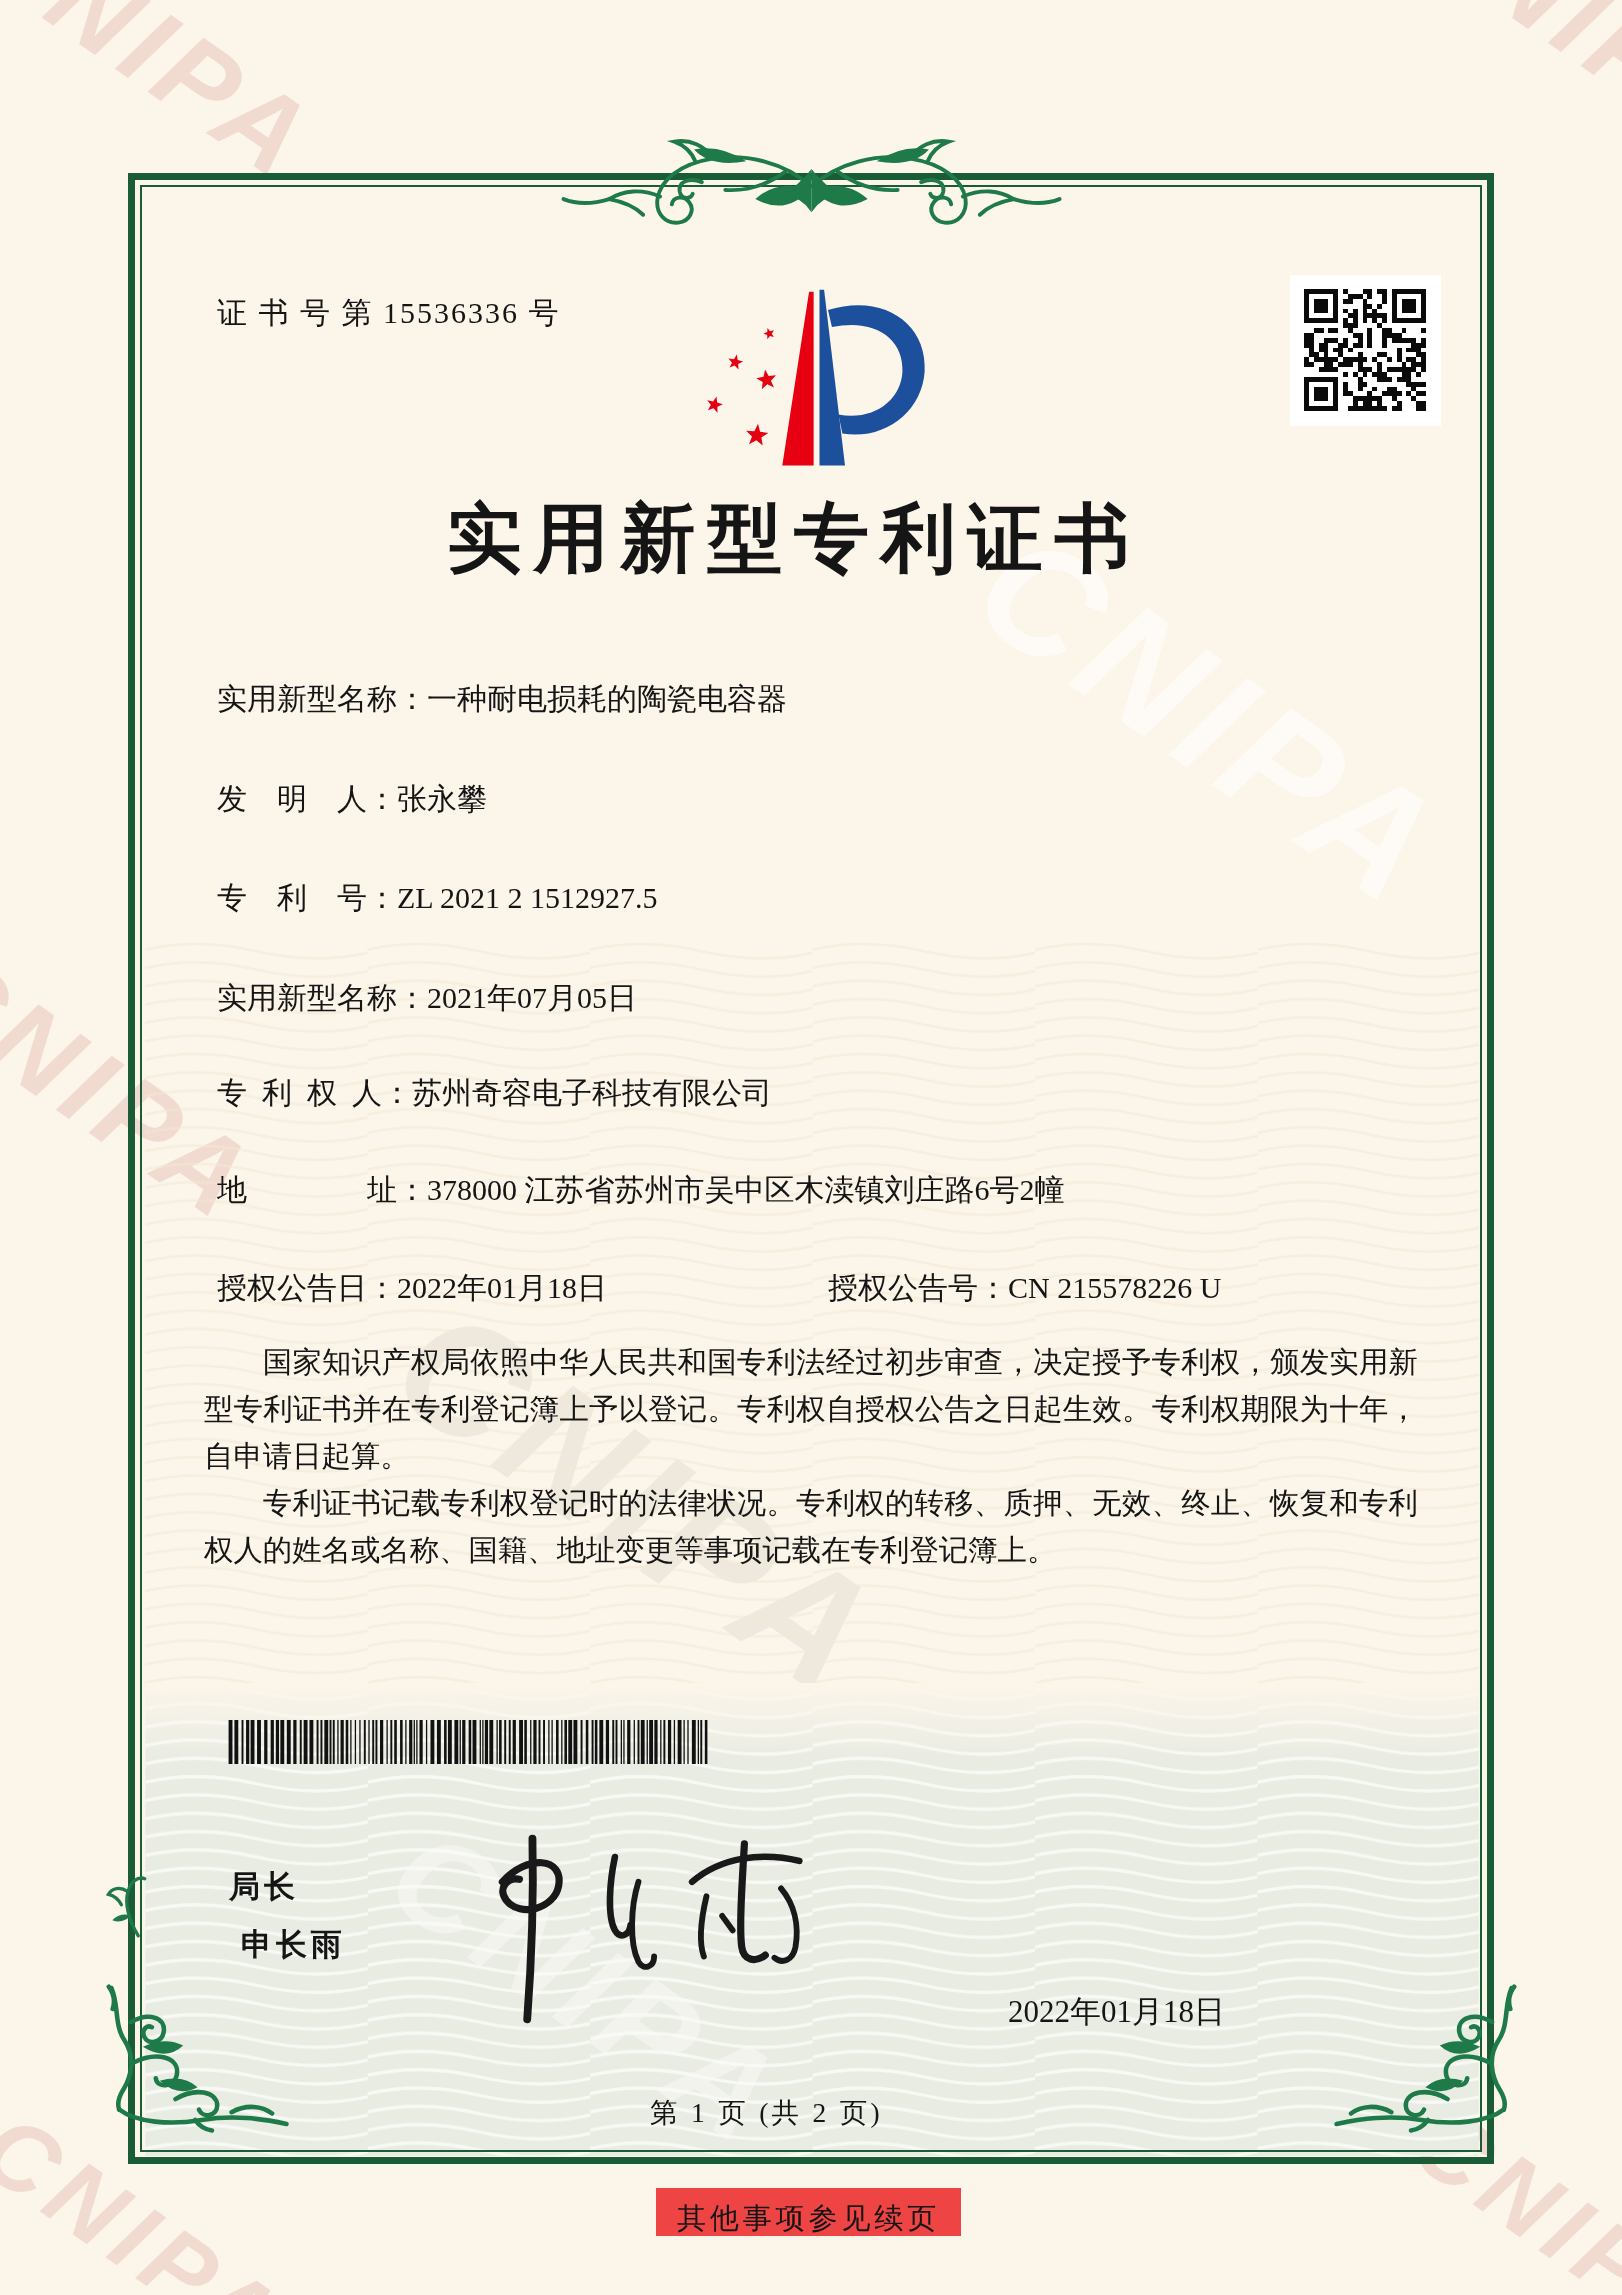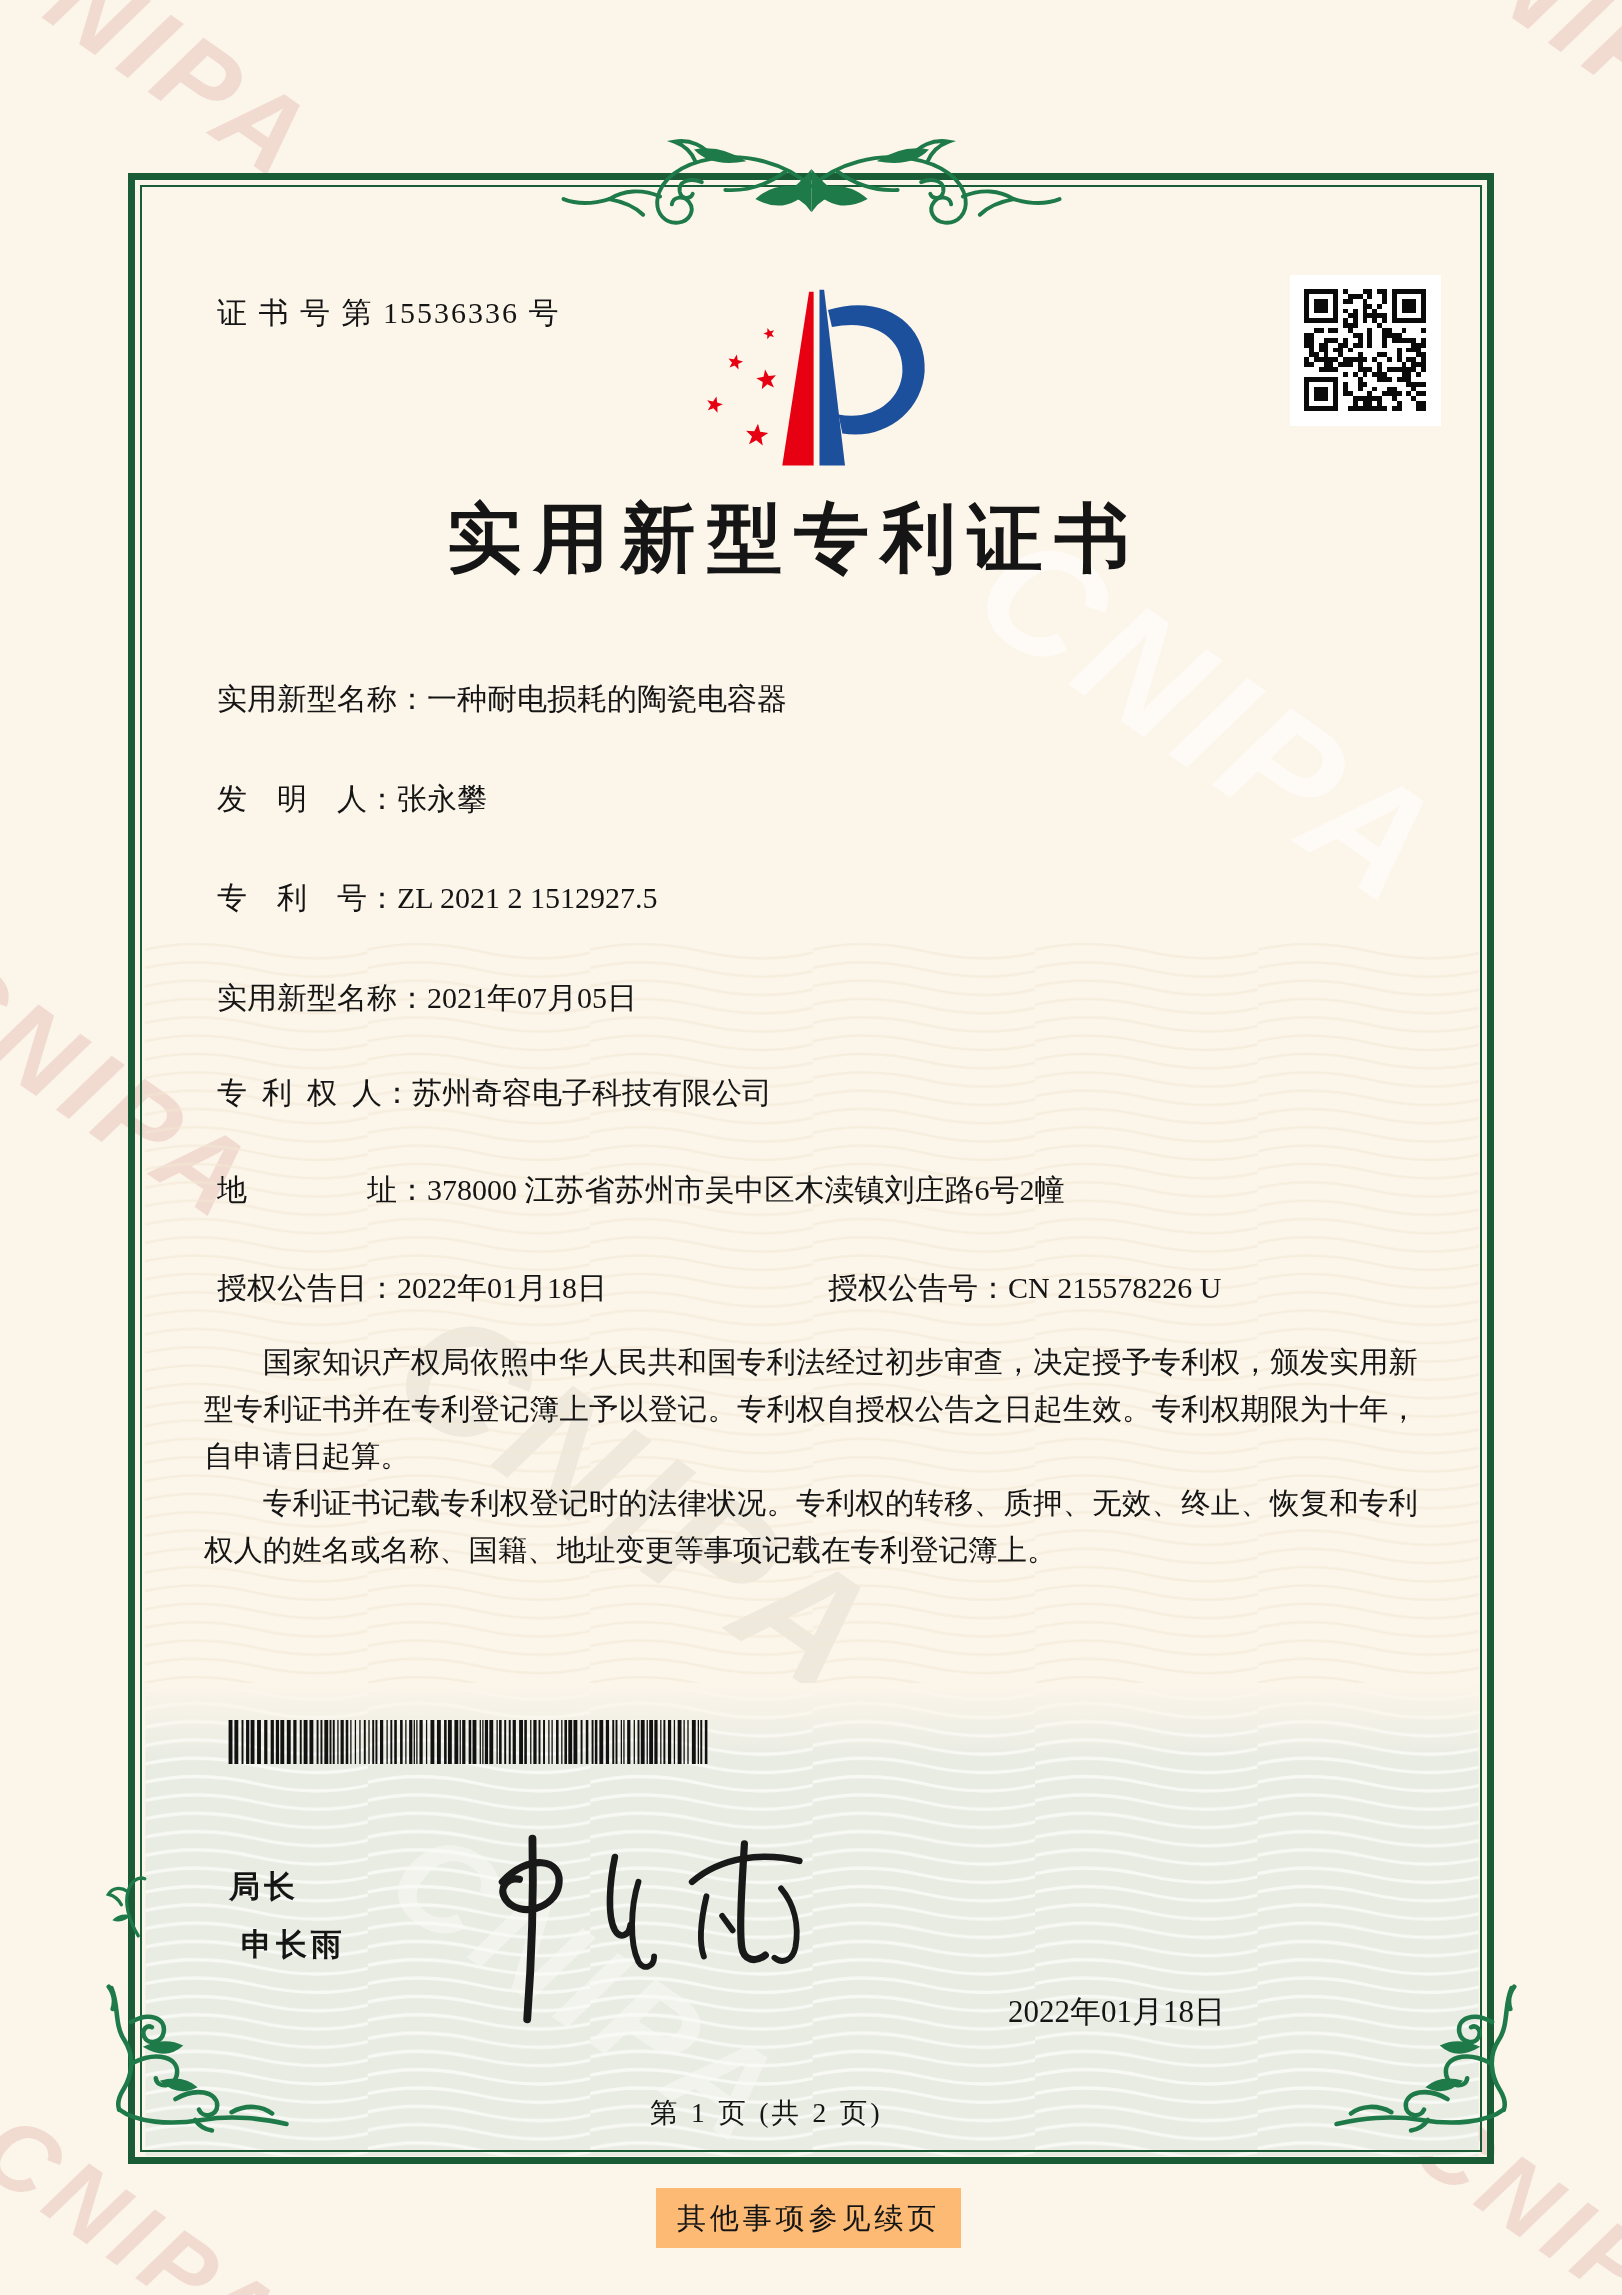--- a/index.html
+++ b/index.html
@@ -37,21 +37,21 @@
   .grant2{position:absolute;left:611px;top:0;white-space:nowrap;}
   .paras{position:absolute;left:204px;top:1339px;width:1214px;font-size:29.4px;line-height:47px;
          text-align:justify;color:#151515;z-index:5;white-space:normal;}
   .paras p{margin:0;text-indent:2em;}
 
   .officer{font-family:"Liberation Sans","DejaVu Sans",sans-serif;font-weight:600;letter-spacing:3.9px;font-size:31px;}
   .officer-title{left:229px;top:1866px;font-family:Liberation Serif, serif;}
   .officer-name{left:241px;top:1924px;}
   .issuedate{left:1008px;top:1991px;font-size:31px;}
   .pageind{left:0;top:2095px;width:1533px;text-align:center;font-size:27.5px;letter-spacing:3.3px;}
-  .strip{position:absolute;left:656px;top:2188px;width:305px;height:60px;background:#fdba74;z-index:5;
+  .strip{position:absolute;left:656px;top:2188px;width:305px;height:48px;background:#ef4444;z-index:5;
          text-align:center;line-height:60px;font-size:29px;letter-spacing:3.9px;color:#151515;}
 
   .qrbox{position:absolute;left:1290px;top:275px;width:151px;height:151px;background:#ffffff;z-index:5;}
   .qrbox svg{position:absolute;left:14.4px;top:14.4px;}
   .logo{position:absolute;left:667px;top:250px;z-index:5;}
   .barcode{position:absolute;left:226px;top:1720px;z-index:5;}
   .sig{position:absolute;left:399px;top:1819px;z-index:5;}
 </style>
 </head>
 <body>

